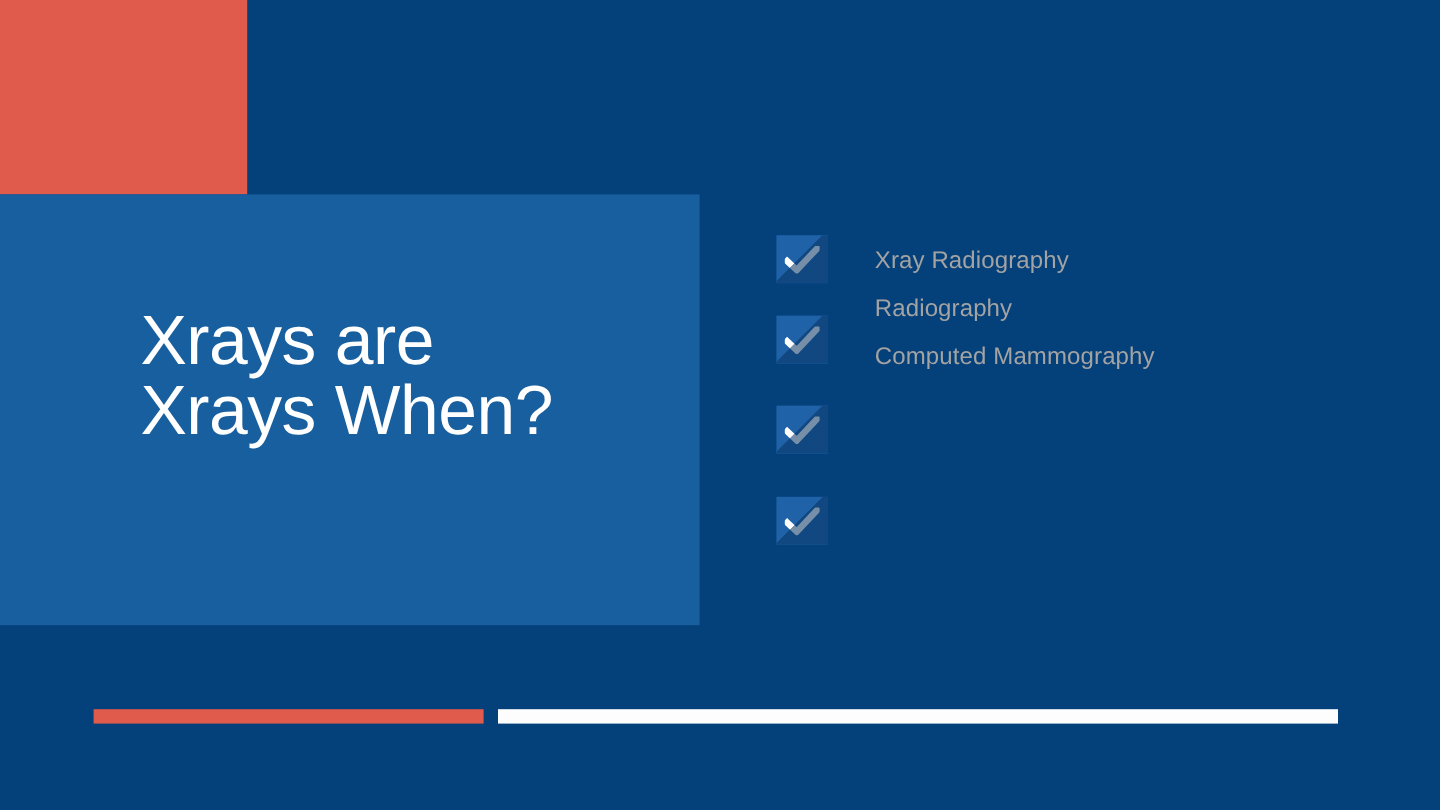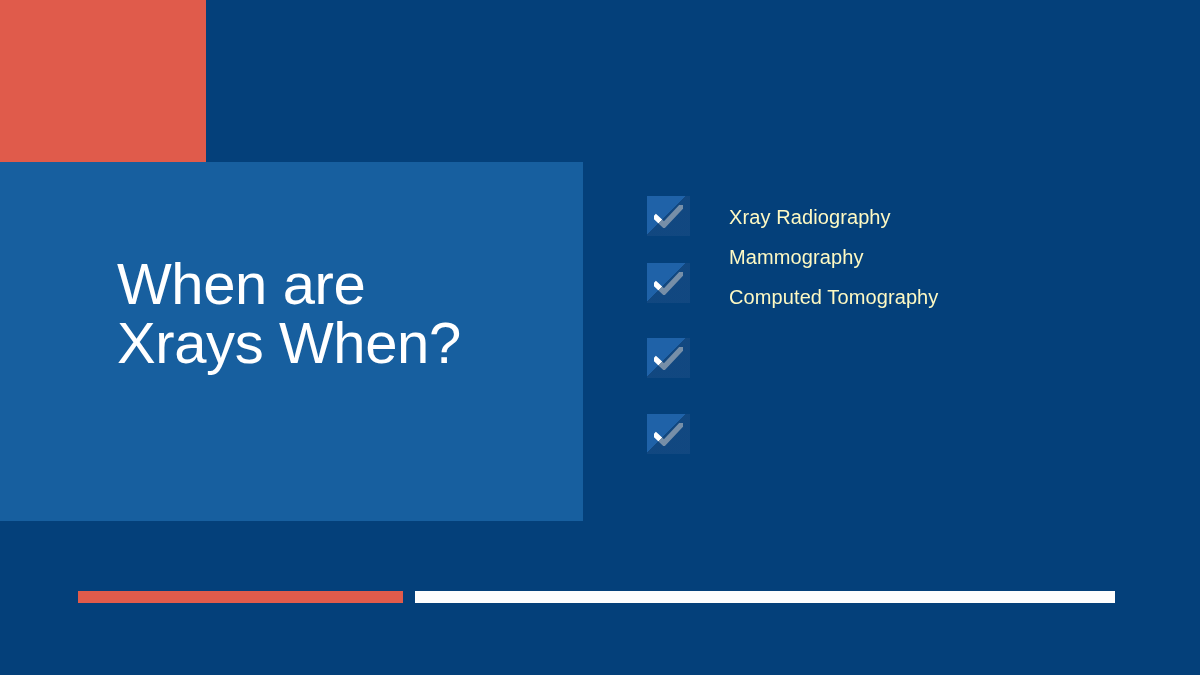--- a/index.html
+++ b/index.html
@@ -93,21 +93,21 @@
   .check-box-4 { top: 218px; }
 
   .check-labels {
     position: absolute;
     left: 82px;
     top: 2px;
     width: 400px;
   }
   .check-label {
     display: block;
-    color: #fef9c3;
+    color: #a3a3a3;
     font-size: 20px;
     line-height: 39.8px;
     font-weight: 400;
     letter-spacing: 0.1px;
     white-space: nowrap;
   }
 
   
   .bar {
     position: absolute;
@@ -127,21 +127,21 @@
 </style>
 </head>
 <body>
 
 <div id="slide">
 
   <div class="accent-rect"></div>
   <div class="title-panel"></div>
 
   <div class="title-block">
-    <span class="title-line">When are</span>
+    <span class="title-line">Xrays are</span>
     <span class="title-line">Xrays When?</span>
   </div>
 
   <div class="checklist">
 
     <div class="check-box check-box-1">
       <svg viewBox="0 0 29 23">
         <path d="M2 12.5 L10 20 L27 2" fill="none" stroke="#ffffff" stroke-width="5.4" stroke-linecap="square" stroke-linejoin="miter"></path>
       </svg>
       <div class="shadow"></div>
@@ -163,22 +163,22 @@
 
     <div class="check-box check-box-4">
       <svg viewBox="0 0 29 23">
         <path d="M2 12.5 L10 20 L27 2" fill="none" stroke="#ffffff" stroke-width="5.4" stroke-linecap="square" stroke-linejoin="miter"></path>
       </svg>
       <div class="shadow"></div>
     </div>
 
     <div class="check-labels">
       <span class="check-label">Xray Radiography</span>
-      <span class="check-label">Mammography</span>
-      <span class="check-label">Computed Tomography</span>
+      <span class="check-label">Radiography</span>
+      <span class="check-label">Computed Mammography</span>
     </div>
 
   </div>
 
   <div class="bar bar-red"></div>
   <div class="bar bar-white"></div>
 
 </div>
 
 </body></html>

